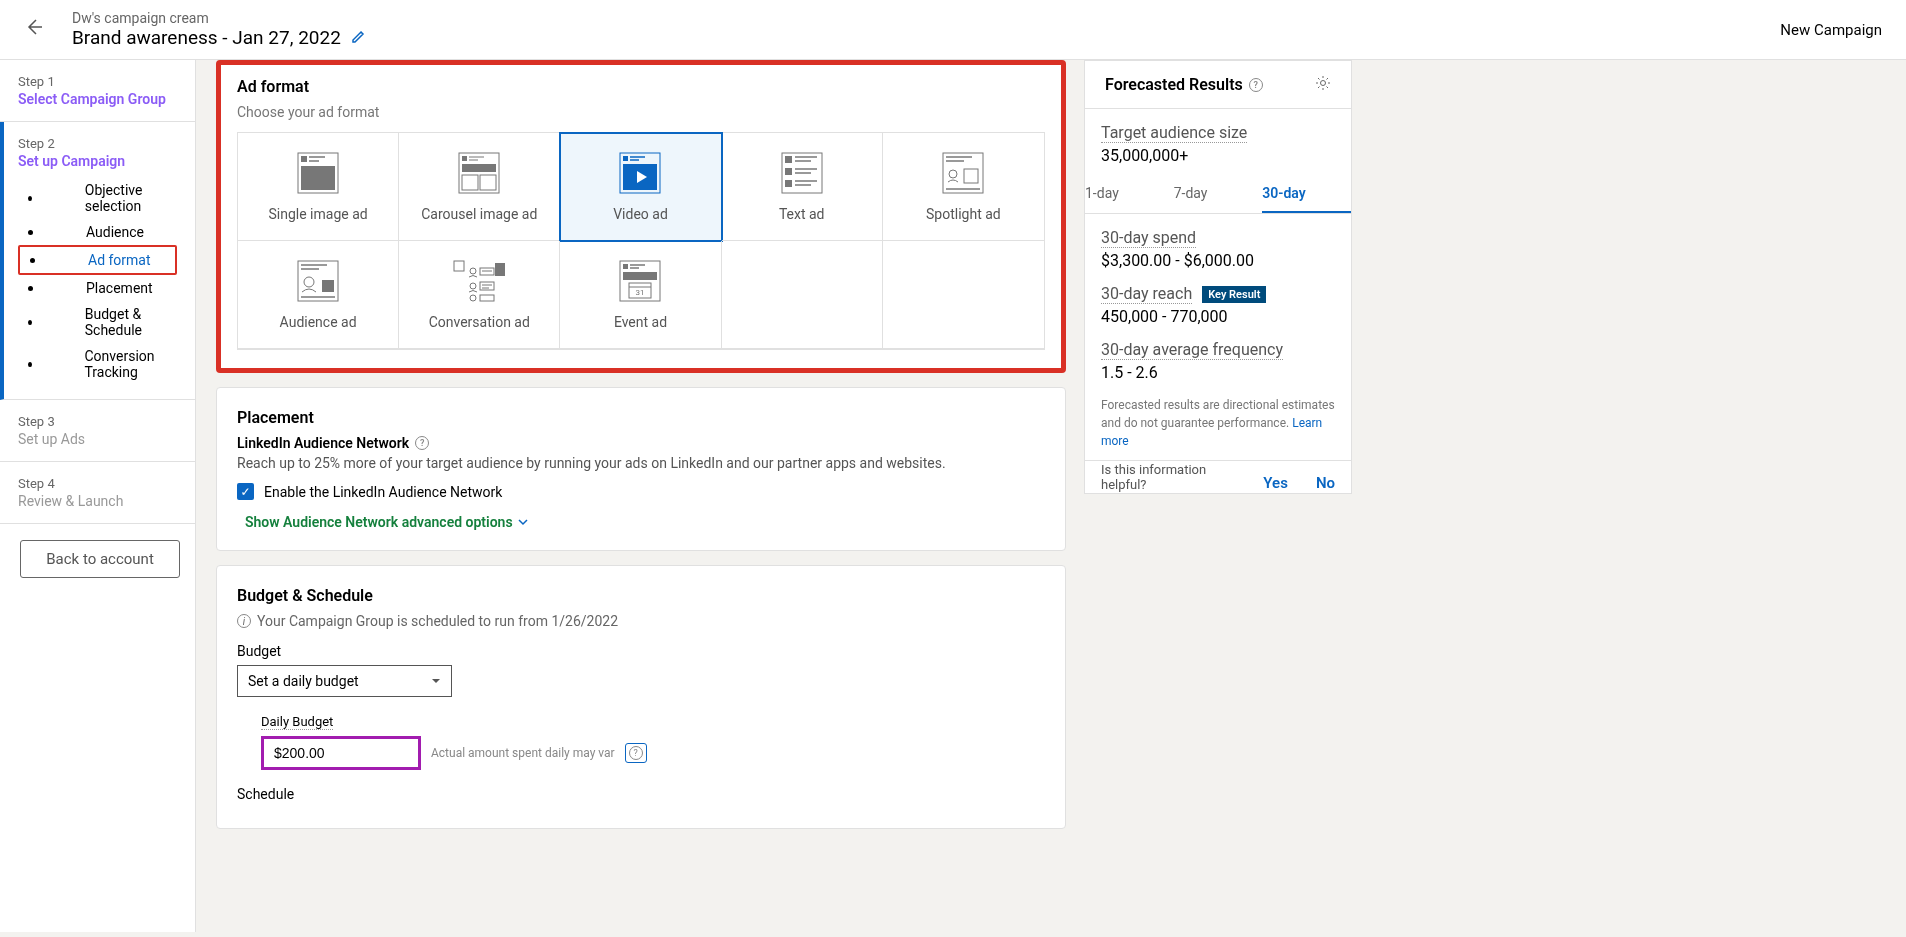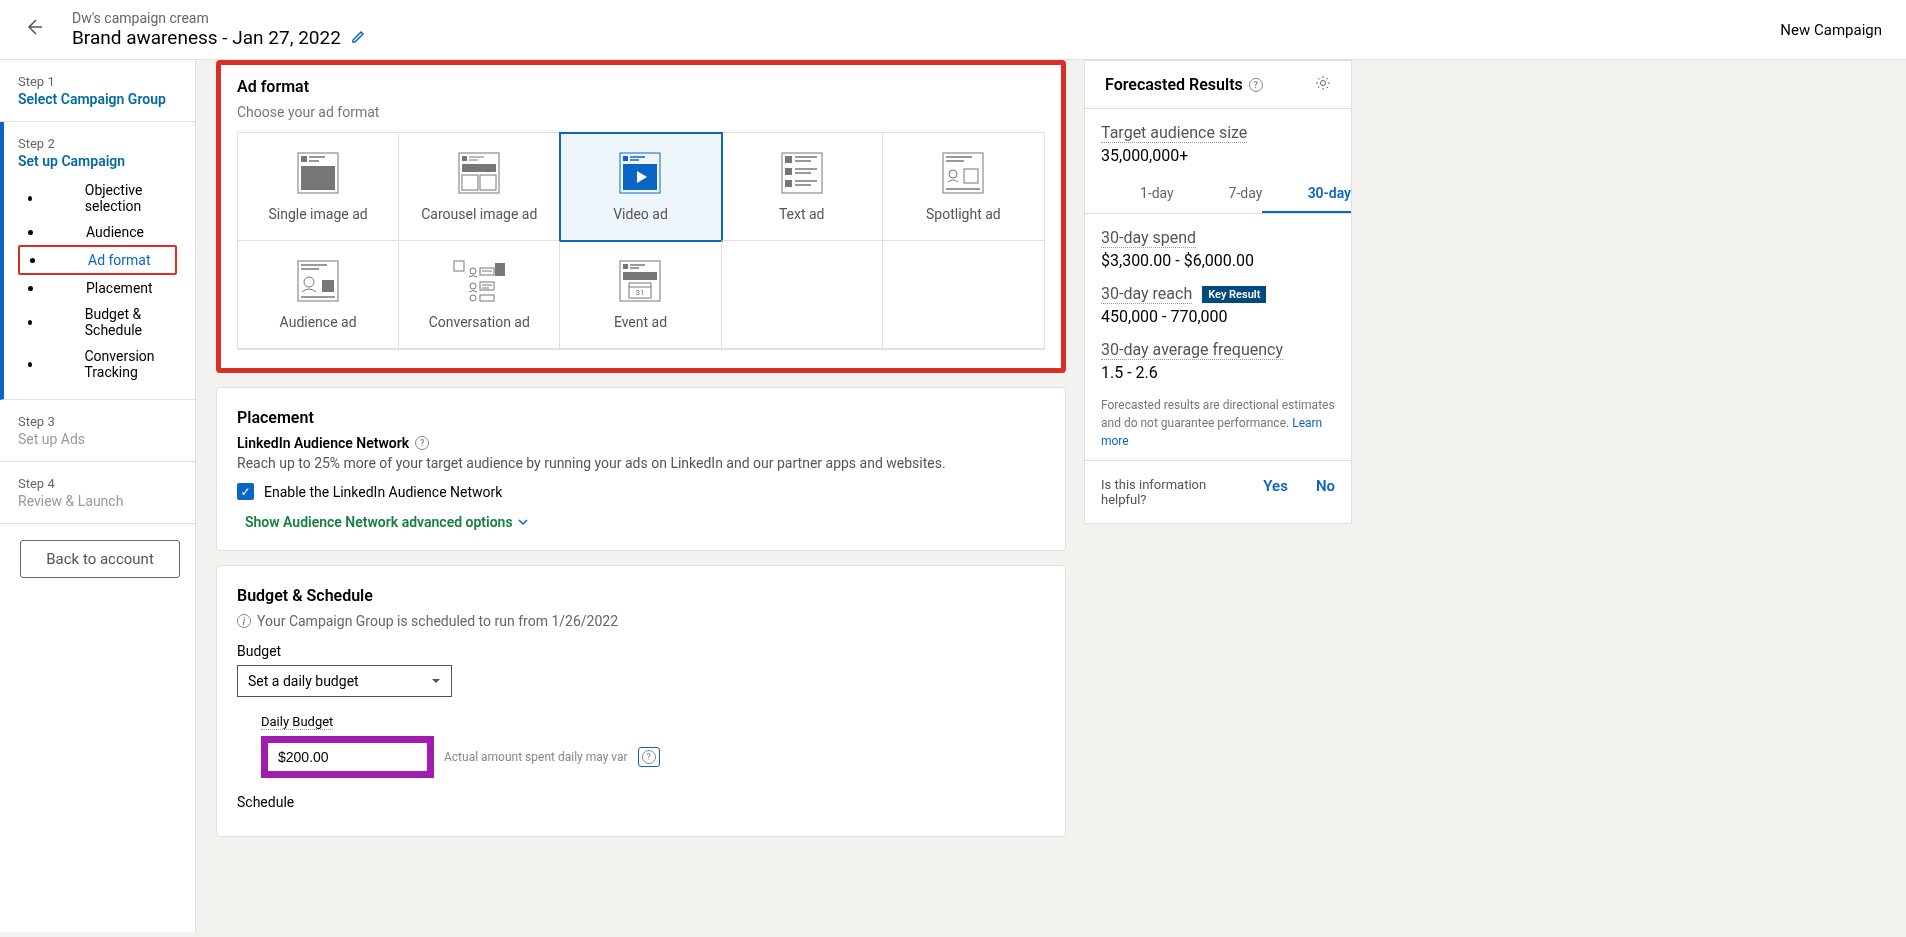--- a/index.html
+++ b/index.html
@@ -12,21 +12,21 @@
     .campaign-name-row { display: flex; align-items: center; gap: 10px; }
     .campaign-name { font-size: 19px; font-weight: 400; color: #000; }
     .edit-icon { color: #0a66c2; cursor: pointer; }
     .new-campaign { color: #000; font-size: 15px; }
     
     .layout { display: flex; }
     
     .sidebar { width: 196px; background: #fff; border-right: 1px solid #e0e0e0; min-height: calc(100vh - 65px); }
     .step { padding: 14px 18px; border-bottom: 1px solid #e0e0e0; }
     .step-num { font-size: 13px; color: #666; }
-    .step-title { font-size: 14px; font-weight: 600; color: #0369a1; margin-top: 2px; }
+    .step-title { font-size: 14px; font-weight: 600; color: #8b5cf6; margin-top: 2px; }
     .step.active { border-left: 4px solid #0a66c2; padding-left: 14px; }
     .step.inactive .step-title { color: #999; font-weight: 400; }
     .sub-list { list-style: none; padding: 8px 0 0 0; }
     .sub-list li { display: flex; align-items: center; font-size: 14px; color: #000; padding: 5px 4px; cursor: pointer; gap: 43px; }
     .sub-list li .dot { width: 5px; height: 5px; border-radius: 50%; background: #000; margin-right: 10px; margin-left: 6px; }
     .sub-list li.selected { border: 2px solid #d93025; border-radius: 2px; }
     .sub-list li.selected span { color: #0a66c2; }
     .back-account-btn { margin: 16px 20px; border: 1px solid #666; background: #fff; padding: 9px 12px; border-radius: 3px; font-size: 15px; color: #555; cursor: pointer; width: 160px; text-align: center; }
     
     .main { flex: 1; padding: 0 20px 20px 20px; display: flex; gap: 18px; }
@@ -54,41 +54,41 @@
     .link { color: #15803d; font-weight: 600; cursor: pointer; display: inline-flex; align-items: center; gap: 4px; padding-left: 8px; }
     
     .budget-card { padding: 20px; }
     .info-row { display: flex; align-items: center; gap: 6px; color: #666; font-size: 14px; margin-bottom: 14px; }
     .info-icon { width: 14px; height: 14px; border: 1px solid #888; border-radius: 50%; display: inline-flex; align-items: center; justify-content: center; font-size: 10px; font-style: italic; }
     .field-label { font-size: 14px; font-weight: 400; margin-bottom: 6px; }
     .select-field { border: 1px solid #555; padding: 7px 10px; width: 215px; display: flex; justify-content: space-between; align-items: center; cursor: pointer; margin-bottom: 16px; }
     .daily-budget-sub { margin-left: 24px; }
     .daily-label { font-size: 13px; border-bottom: 1px dotted #999; display: inline-block; margin-bottom: 6px; }
     .daily-row { display: flex; align-items: center; gap: 10px; }
-    .text-input { border: 7px solid #a21caf; padding: 6px 10px; width: 173px; font-size: 14px; }
+    .text-input { border: 3px solid #a21caf; padding: 6px 10px; width: 160px; font-size: 14px; }
     .help-note { font-size: 12px; color: #888; }
     .help-box { border: 1px solid #0a66c2; border-radius: 3px; padding: 2px 3px; display: inline-flex; }
     
     .right-panel { width: 268px; }
     .forecast-card { background: #fff; border: 1px solid #e0e0e0; }
     .forecast-header { padding: 14px 20px; display: flex; justify-content: space-between; align-items: center; border-bottom: 1px solid #e0e0e0; }
     .forecast-title { font-size: 16px; font-weight: 600; display: flex; align-items: center; gap: 6px; }
     .gear-icon { color: #666; cursor: pointer; }
     .forecast-body { padding: 14px 16px 10px 16px; }
     .metric-label { font-size: 16px; color: #555; border-bottom: 1px dotted #999; display: inline-block; }
     .metric-value { font-size: 16px; font-weight: 400; margin-top: 3px; margin-bottom: 3px; }
     .tab-row { display: flex; border-bottom: 1px solid #e0e0e0; margin: 10px -16px 14px -16px; }
-    .tab { flex: 1; text-align: right; padding: 10px 0; color: #666; cursor: pointer; font-size: 14px; }
+    .tab { flex: 1; text-align: left; padding: 10px 0; color: #666; cursor: pointer; font-size: 14px; }
     .tab.active { color: #0a66c2; border-bottom: 2px solid #0a66c2; font-weight: 600; }
     .metric-block { margin-bottom: 14px; }
     .metric-head-row { display: flex; align-items: center; gap: 10px; }
     .key-result-badge { background: #004b7c; color: #fff; font-size: 11px; padding: 2px 6px; font-weight: 600; }
     .disclaimer { font-size: 12px; color: #777; line-height: 1.5; }
     .learn-more { color: #0a66c2; }
-    .helpful-row { border-top: 1px solid #e0e0e0; padding: 16px 16px; display: flex; align-items: flex-start; justify-content: space-between; }
+    .helpful-row { border-top: 1px solid #e0e0e0; padding: 1px 16px; display: flex; align-items: flex-end; justify-content: space-between; }
     .helpful-text { font-size: 13px; color: #555; max-width: 110px; }
     .helpful-btns { display: flex; gap: 28px; }
     .helpful-btn { color: #0a66c2; font-weight: 600; cursor: pointer; font-size: 15px; }
   </style>
 </head>
 <body>
 
 <div class="header">
   <div class="back-btn">
     <svg width="20" height="20" viewBox="0 0 20 20">

